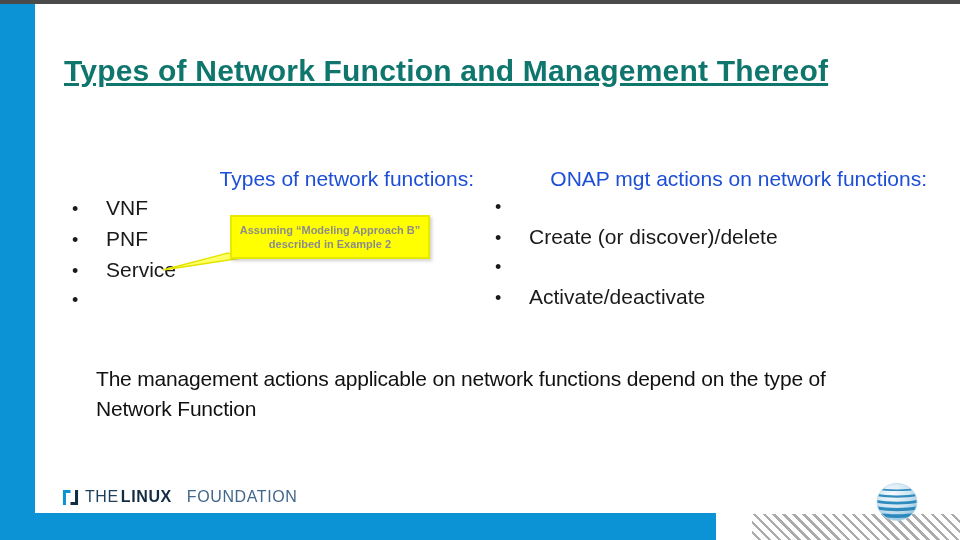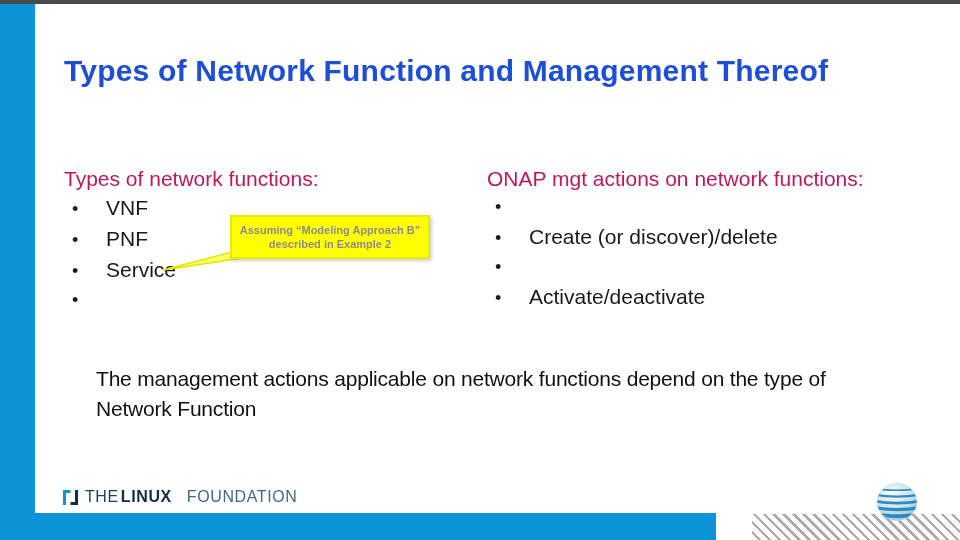--- a/index.html
+++ b/index.html
@@ -4,26 +4,26 @@
 <style>
   html,body{margin:0;padding:0;background:#888;}
   .slide{
     position:relative;width:960px;height:540px;background:#ffffff;
     font-family:"Liberation Sans", sans-serif;overflow:hidden;
   }
   .top-strip{position:absolute;left:0;top:0;width:960px;height:4px;background:#4a4a4a;z-index:6;}
   .left-bar{position:absolute;left:0;top:0;width:35px;height:540px;background:#0b93d5;z-index:2;}
   .slide-title{
     position:absolute;left:64px;top:52px;width:860px;
-    font-size:30px;font-weight:bold;color:#1d4ed8;letter-spacing:0.2px;line-height:38px;
+    font-size:30px;font-weight:bold;color:#0f766e;letter-spacing:0.2px;line-height:38px;text-decoration:underline;
   }
   .col{position:absolute;top:164px;color:#1a1a1a;font-size:21px;line-height:29px;}
   .col-left{left:64px;width:410px;}
   .col-right{left:487px;width:440px;}
-  .col-heading{font-size:21px;line-height:29px;color:#be185d;}
+  .col-heading{font-size:21px;line-height:29px;color:#1d4ed8;text-align:right;}
   ul.bullets{list-style:none;margin:0;padding:0;}
   ul.bullets li{display:flex;align-items:baseline;line-height:29px;}
   .bullet-dot{width:34px;flex:0 0 34px;text-align:left;padding-left:8px;font-size:18px;}
   .callout{
     position:absolute;left:230px;top:215px;width:200px;height:44px;box-sizing:border-box;
     background:#ffff00;border:2px solid #e8e800;z-index:4;
     box-shadow:2px 2px 3px rgba(120,120,120,0.35);
     display:flex;align-items:center;justify-content:center;text-align:center;
     font-size:11px;font-weight:bold;color:#8c8c8c;line-height:14px;padding:0 6px;
   }

